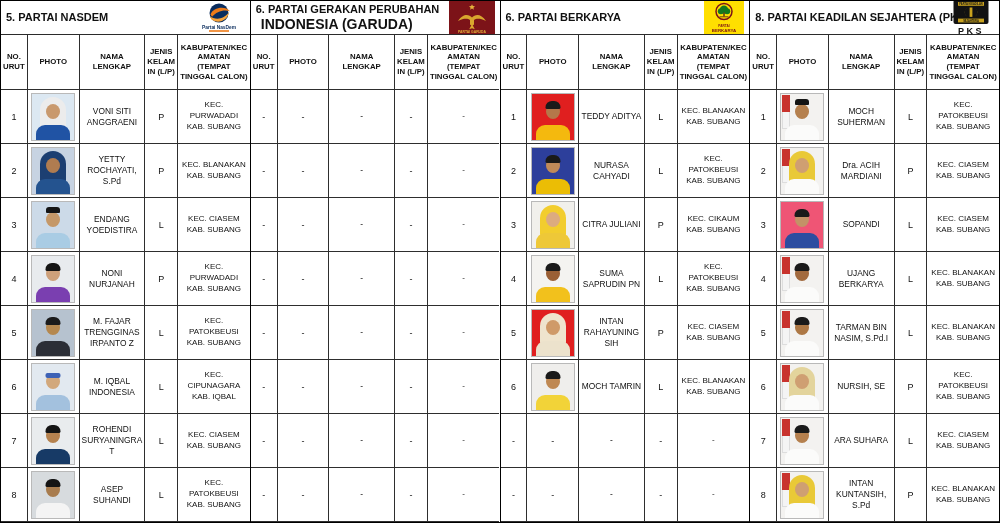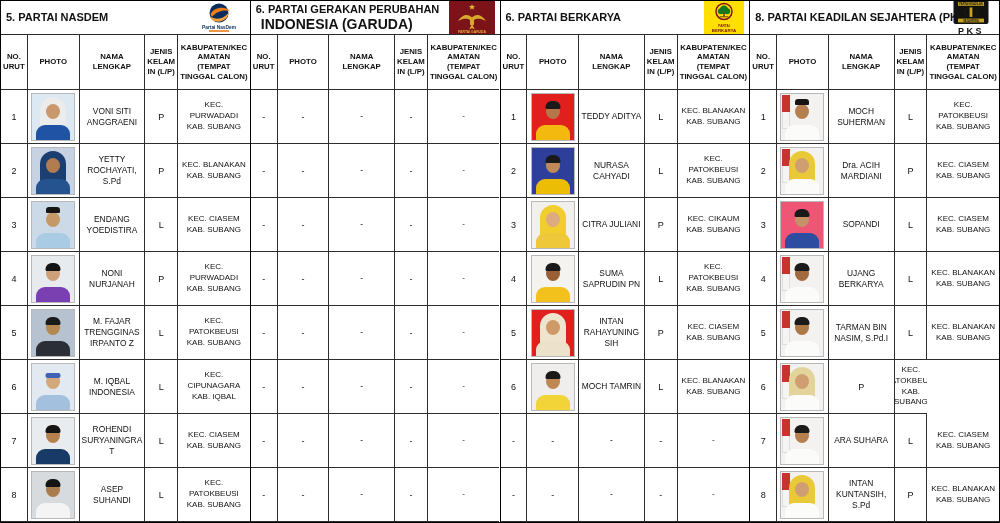--- a/index.html
+++ b/index.html
@@ -517,20 +517,21 @@
             <div class="avatar" style="background: rgb(243, 242, 240);">
               <div class="av-flag">
                 <div class="flag-red"></div>
                 <div class="flag-white"></div>
               </div>
               <div class="av-hijab" style="background: rgb(227, 212, 156);"></div>
               <div class="av-body" style="background: rgb(251, 251, 250);"></div>
               <div class="av-head" style="background: rgb(207, 159, 114);"></div>
             </div>
           </div>
+          <div class="cell name-cell">NURSIH, SE</div>
           <div class="cell gender-cell">P</div>
           <div class="cell residence-cell">KEC. PATOKBEUSI
 KAB. SUBANG</div>
         </div>
         <div class="grid-row data-row">
           <div class="cell no-cell">7</div>
           <div class="cell photo-cell">
             <div class="avatar" style="background: rgb(243, 242, 240);">
               <div class="av-flag">
                 <div class="flag-red"></div>

